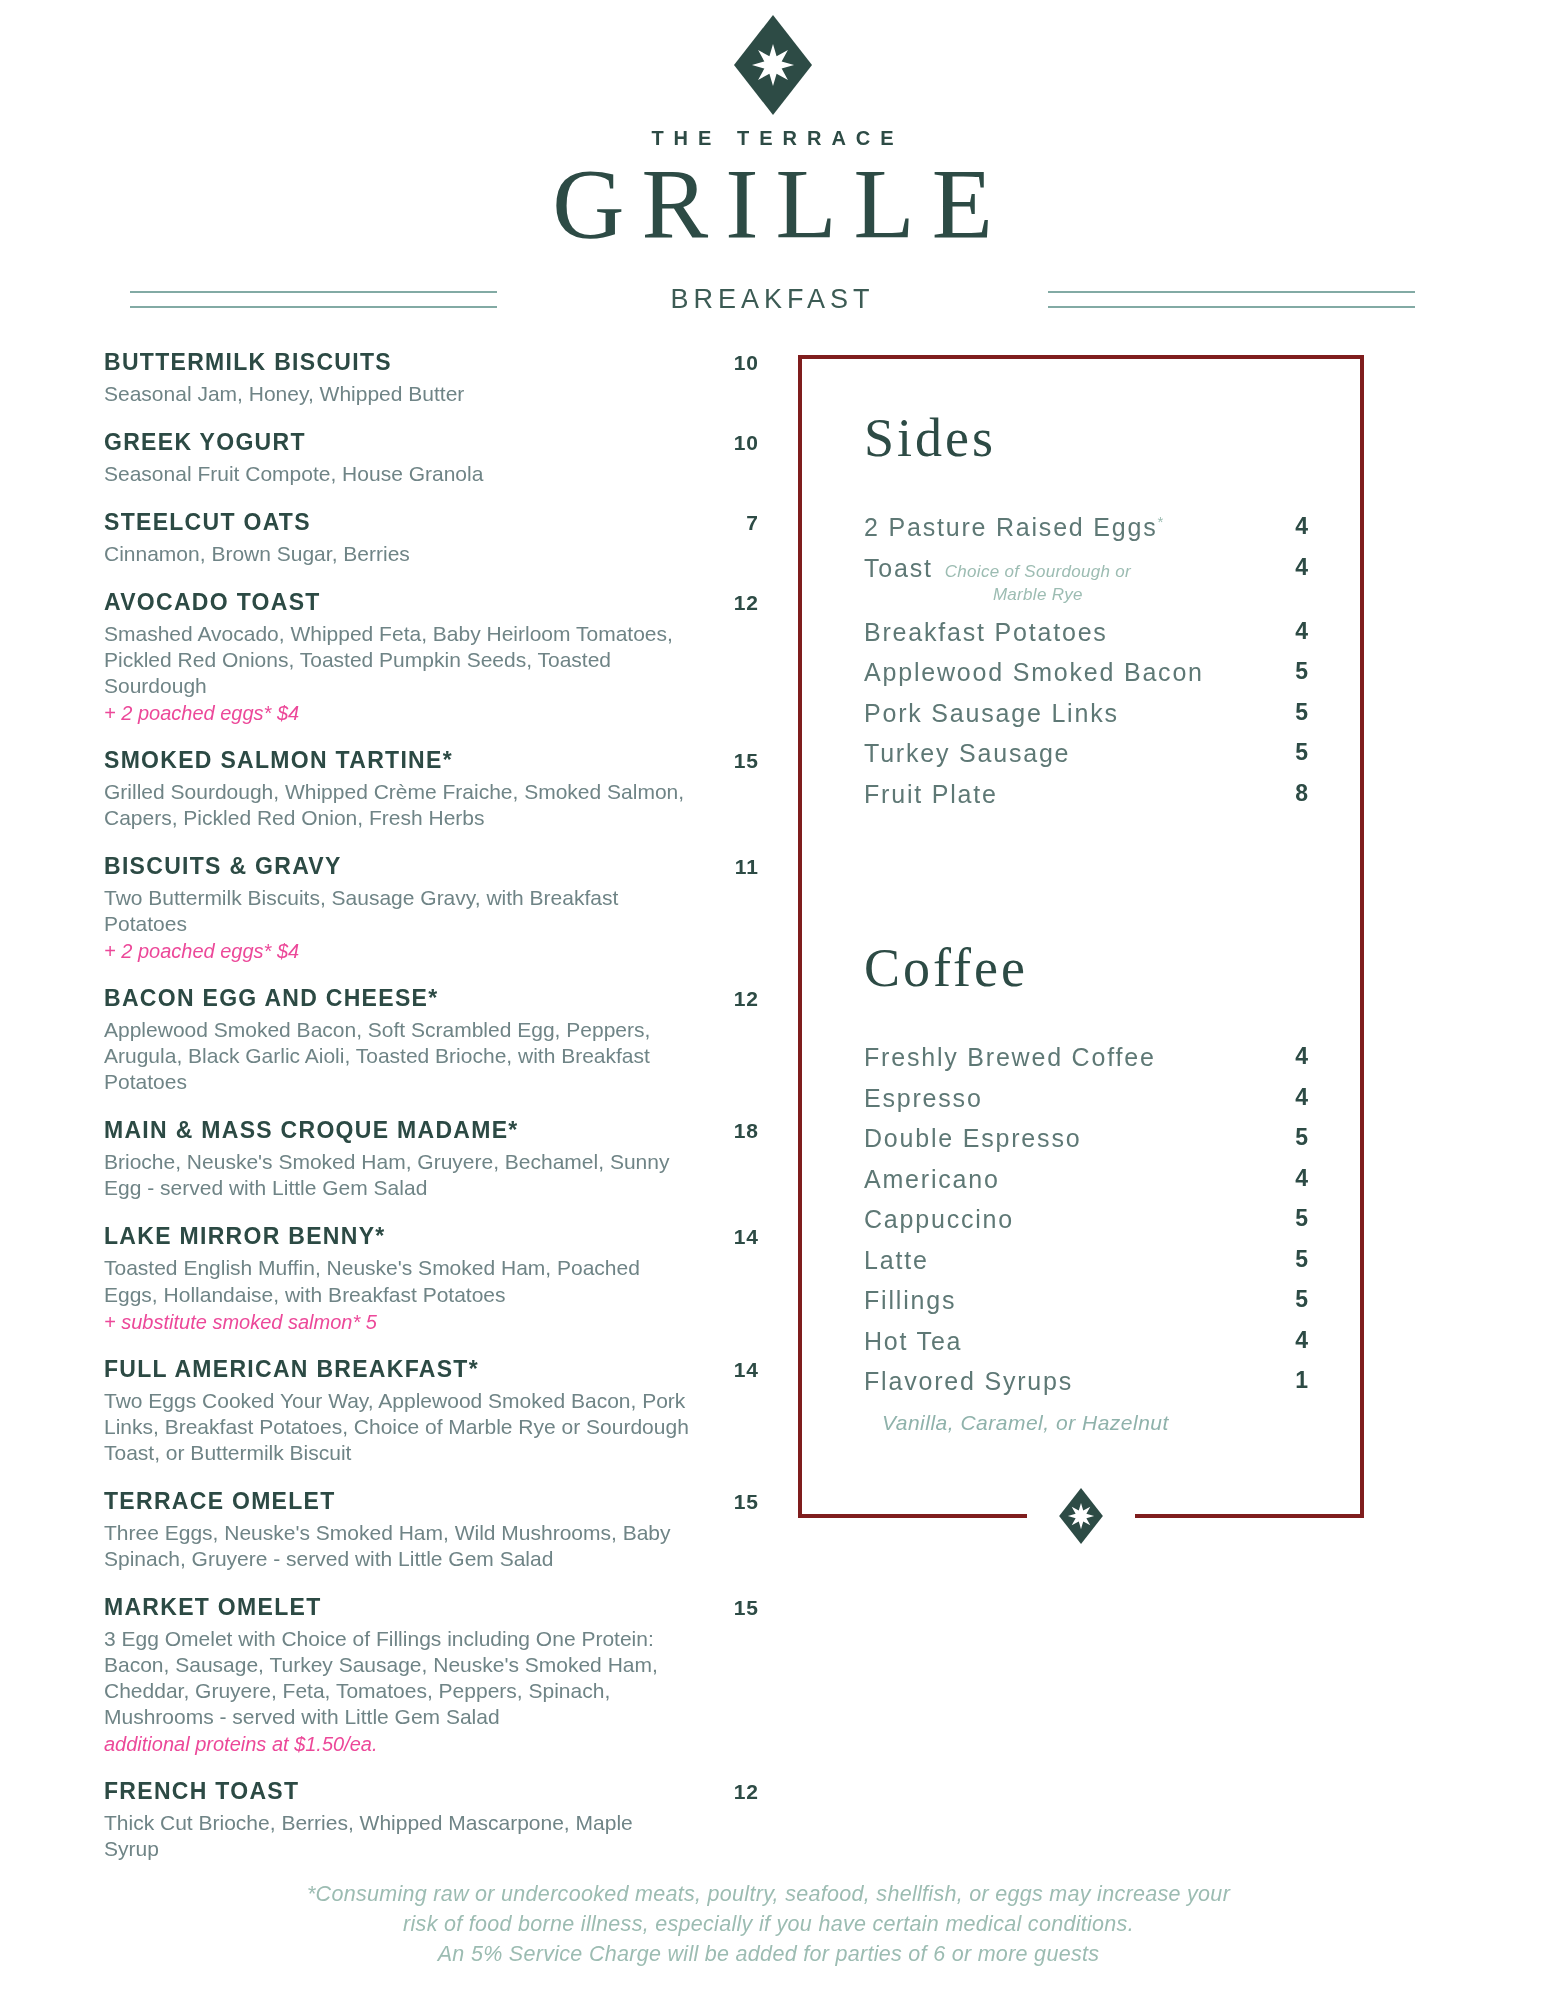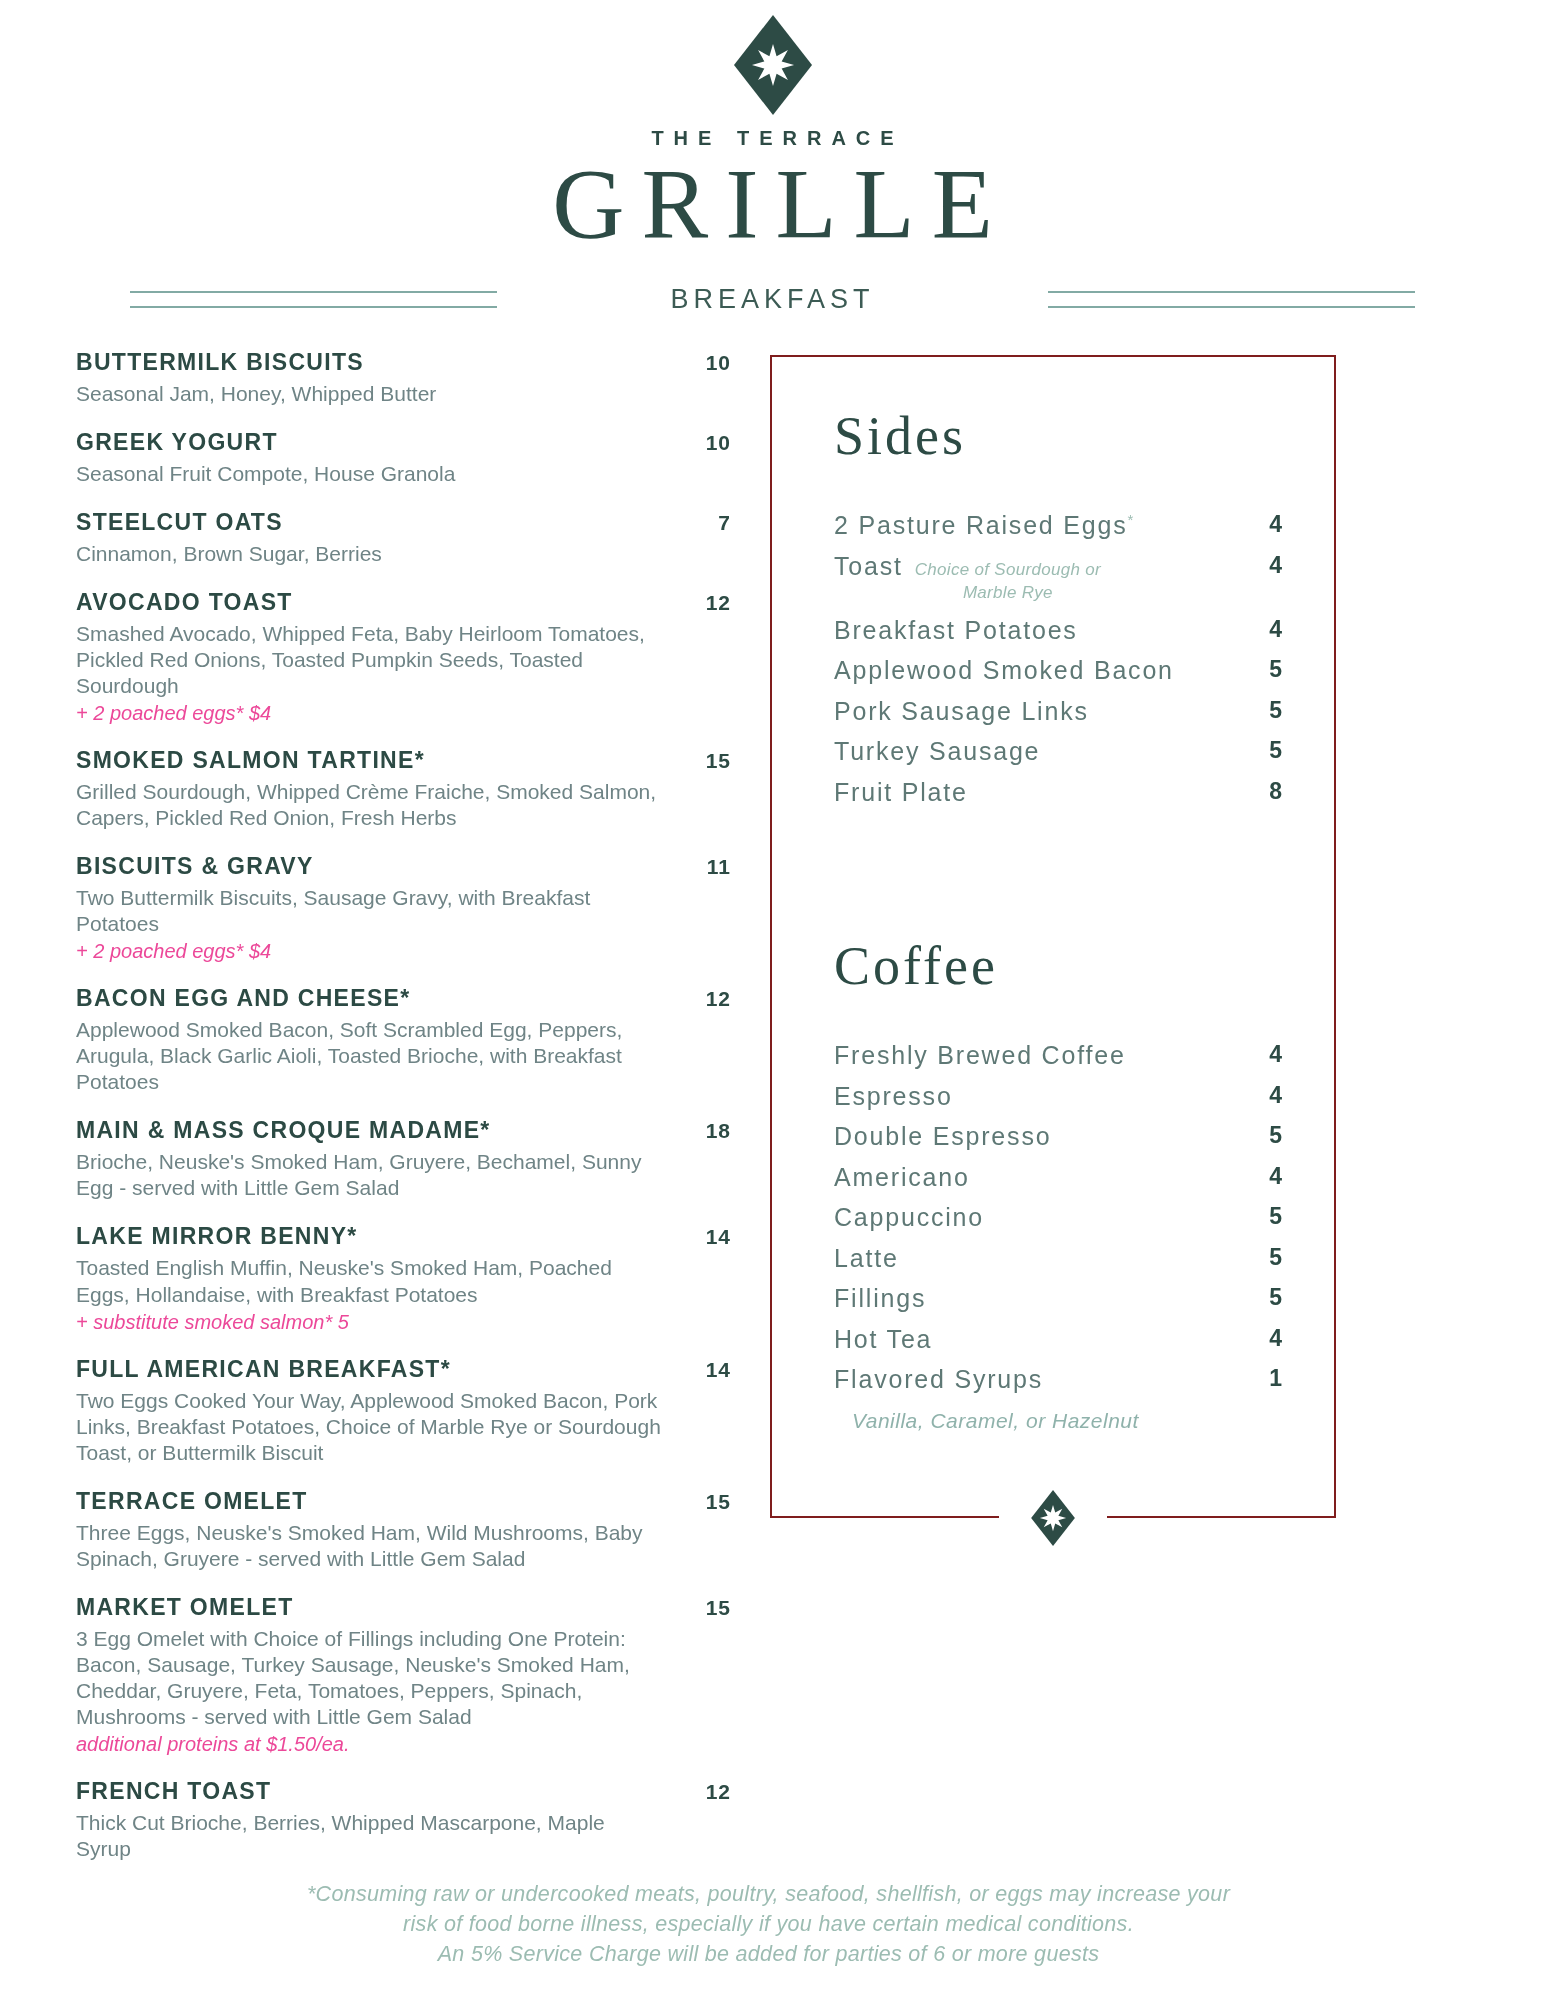--- a/index.html
+++ b/index.html
@@ -37,21 +37,21 @@
     height:13px; flex:0 0 367px;
     border-top:2px solid #82aaa4;
     border-bottom:2px solid #82aaa4;
   }
   .section-title{
     flex:1 1 auto; text-align:center;
     font-size:27px; font-weight:400; letter-spacing:5px;
     color:#3c5b54;
   }
   
-  .main{ display:flex; align-items:flex-start; padding-left:76px; margin-top:34px; }
+  .main{ display:flex; align-items:flex-start; padding-left:104px; margin-top:34px; }
   .col-left{ width:655px; flex:0 0 655px; }
   
   .mi{ margin-bottom:22px; }
   .mi-head{ display:flex; justify-content:space-between; align-items:baseline; }
   .mi-name{
     margin:0; font-size:23px; font-weight:700; letter-spacing:1.3px;
     color:#2c4a44;
   }
   .mi-price{
     font-size:21px; font-weight:700; color:#2d4b45; letter-spacing:1px;
@@ -65,21 +65,21 @@
   .mi-note{
     margin:3px 0 0 0;
     font-size:20px; font-style:italic; color:#ec4899;
   }
   .mi-note:empty{ display:none; }
   
   .box{
     position:relative;
     flex:0 0 566px; width:566px; height:1163px;
     margin-left:39px; margin-top:6px;
-    border:2px solid #7f1d1d;
+    border:4px solid #7f1d1d;
     box-sizing:border-box;
   }
   .box-inner{ padding:48px 52px 0 62px; }
   .box-heading{
     font-family:"Liberation Serif","DejaVu Serif",serif;
     font-size:54px; font-weight:400; letter-spacing:3px;
     color:#2d4b45; margin:0 0 44px 0;
   }
   .side-row{ display:flex; align-items:flex-start; margin-bottom:11px; }
   .side-name{

